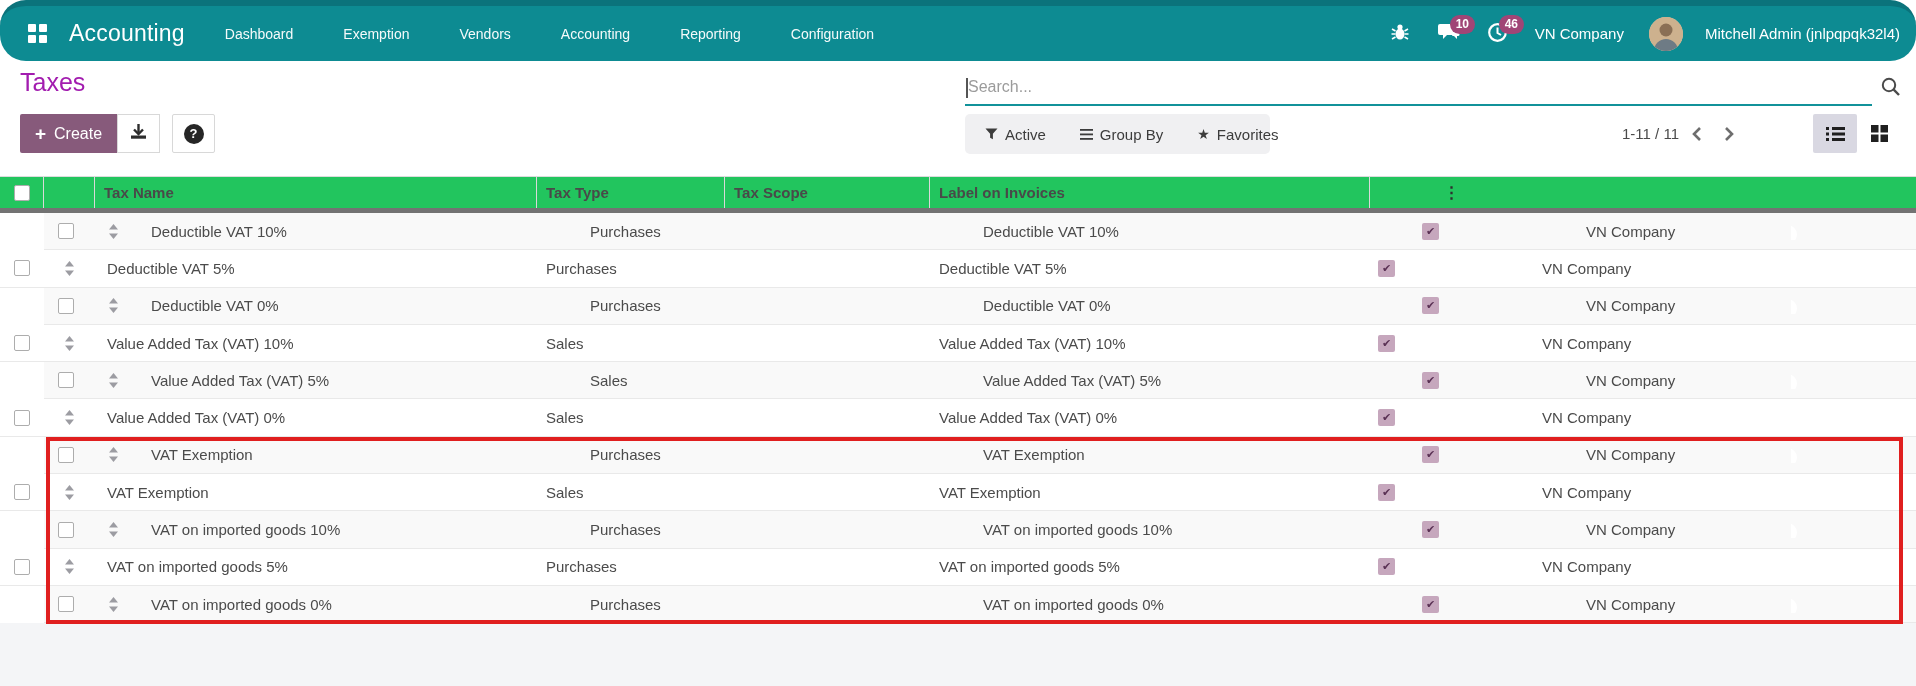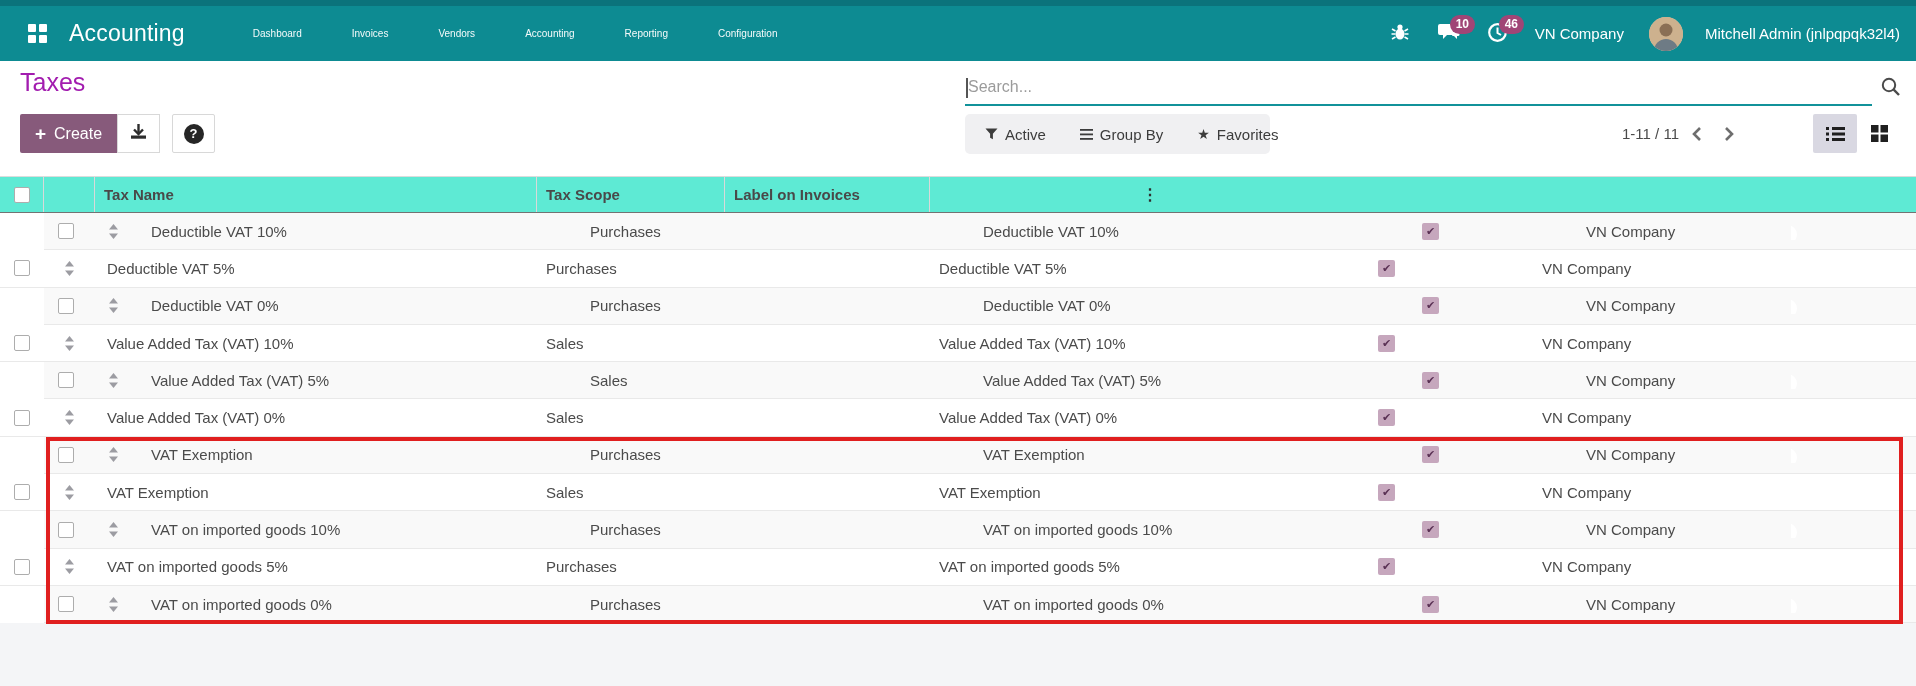--- a/index.html
+++ b/index.html
@@ -6,26 +6,26 @@
   html,body { margin:0; padding:0; }
   body {
     width:1916px; height:686px; position:relative; overflow:hidden;
     font-family:"Liberation Sans", sans-serif; background:#ffffff;
   }
 
   
   .navbar{
     position:absolute; top:0; left:0; width:1916px; height:61px;
     background:#0d8b92; border-top:6px solid #0b737b;
-    display:flex; align-items:center; color:#fff;
+    display:flex; align-items:center; color:#fff;border-radius:26px;
   }
   .apps-icon{ margin-left:28px; display:grid; grid-template-columns:8px 8px; grid-gap:3px; cursor:pointer; }
   .apps-icon span{ width:8px; height:8px; background:#fff; border-radius:1px; }
   .brand{ font-size:23px; margin-left:22px; letter-spacing:.2px; cursor:pointer; }
-  .menus{ display:flex; margin-left:68px; gap:50px; font-size:10px; }
+  .menus{ display:flex; margin-left:40px; gap:50px; font-size:14px; }
   .menus .menu-item{ cursor:pointer; opacity:.96; }
   .nav-right{ margin-left:auto; display:flex; align-items:center; gap:25px; padding-right:16px; font-size:15px; }
   .nav-icon{ position:relative; width:24px; height:24px; display:flex; align-items:flex-start; justify-content:center; cursor:pointer; }
   .badge{
     position:absolute; top:-7px; left:13px; min-width:24px; height:19px; padding:0 6px;
     background:#a04576; border-radius:10px; color:#fff; font-size:12px;
     display:flex; align-items:center; justify-content:center; font-weight:700;
   }
   .company-name{ cursor:pointer; }
   .user-menu{ display:flex; align-items:center; gap:22px; cursor:pointer; }
@@ -68,21 +68,21 @@
   .pager-arrow{ width:28px; height:30px; display:flex; align-items:center; justify-content:center; cursor:pointer; }
 
   .switcher{ position:absolute; left:1813px; top:114px; display:flex; }
   .sw-btn{ width:44px; height:39px; display:flex; align-items:center; justify-content:center; cursor:pointer; border-radius:2px; }
   .sw-btn.active{ background:#d9d8e2; }
 
   
   .table{ position:absolute; top:176px; left:0; width:1916px; }
   .grid-cols{ display:grid; grid-template-columns:44px 51px 442px 188px 205px 440px 163px 214px 156px 13px; }
   .thead{
-    height:37px; background:#5eead4; border-top:1px solid #dcdcdc; border-bottom:1px solid #737373;
+    height:37px; background:#22c55e; border-top:1px solid #dcdcdc; border-bottom:5px solid #737373;
     font-weight:700; color:#494949; font-size:15px; align-items:center;
   }
   .th{ height:100%; display:flex; align-items:center; padding-left:9px; border-right:1px solid #d9d9d9; overflow:hidden; white-space:nowrap; cursor:pointer; }
   .th.center{ justify-content:center; padding-left:0; }
   .th.no-border{ border-right:none; }
   .cb{ width:16px; height:16px; border:1px solid #adadad; background:#fff; border-radius:2px; cursor:pointer; }
   .kebab{ font-size:16px; font-weight:700; color:#2f2f2f; cursor:pointer; line-height:1; }
 
   .tr{ height:37.3px; border-bottom:1px solid #e9e9e9; font-size:15px; color:#4b4b4b; align-items:center; background:#fff; cursor:pointer; }
   .tr.odd{ background:#f9f9f9;margin-left:44px; }
@@ -113,21 +113,21 @@
 <div class="navbar">
   <div class="apps-icon">
       <span></span>
       <span></span>
       <span></span>
       <span></span>
     </div>
   <div class="brand">Accounting</div>
   <div class="menus">
     <span class="menu-item">Dashboard</span>
-    <span class="menu-item">Invoices</span>
+    <span class="menu-item">Exemption</span>
     <span class="menu-item">Vendors</span>
     <span class="menu-item">Accounting</span>
     <span class="menu-item">Reporting</span>
     <span class="menu-item">Configuration</span>
   </div>
   <div class="nav-right">
     <div class="nav-icon">
       <svg width="20" height="20" viewBox="0 0 20 20">
           <ellipse cx="10" cy="12" rx="4.5" ry="5.5" fill="#fff"></ellipse>
           <circle cx="10" cy="5" r="2.6" fill="#fff"></circle>
@@ -263,20 +263,21 @@
   </span>
 </div>
 
 <div class="table">
   <div class="thead grid-cols">
     <div class="th center">
         <span class="cb"></span>
       </div>
     <div class="th"></div>
     <div class="th name">Tax Name</div>
+    <div class="th">Tax Type</div>
     <div class="th">Tax Scope</div>
     <div class="th">Label on Invoices</div>
     <div class="th center no-border" style="padding-left:0;">
         <span class="kebab">⋮</span>
       </div>
   </div>
   <div id="rows">
       <div class="tr grid-cols odd">
     <div class="td center">
           <span class="cb"></span>

